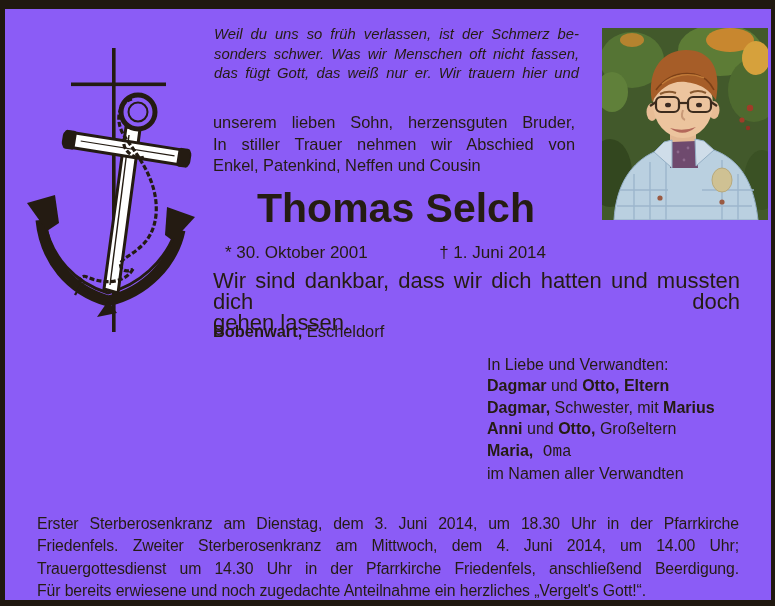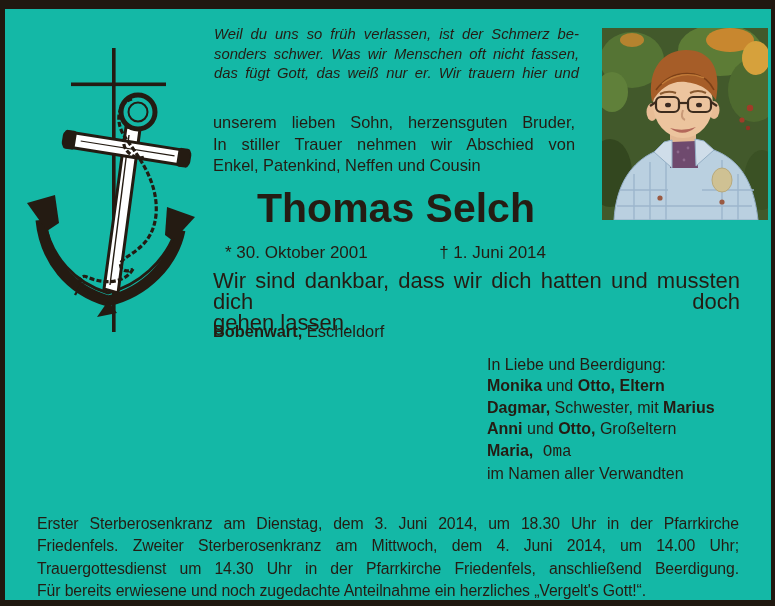--- a/index.html
+++ b/index.html
@@ -1,17 +1,17 @@
 <!DOCTYPE html>
 <html><head>
 <meta charset="utf-8">
 <style>
   html,body{margin:0;padding:0;background:#888;}
   .sheet{
-    position:relative; width:775px; height:606px; background:#14b8a6;
+    position:relative; width:775px; height:606px; background:#8b5cf6;
     overflow:hidden; font-family:"Liberation Sans",sans-serif; color:#251c13;
     margin:0 auto;
   }
   .edge{position:absolute;background:#201810;}
   .edge.top{left:0;top:0;width:775px;height:9px;}
   .edge.left{left:0;top:0;width:5px;height:606px;}
   .edge.right{left:771px;top:0;width:4px;height:606px;}
   .edge.bottom{left:0;top:600px;width:775px;height:6px;}
 
   .jl{text-align:justify;text-align-last:justify;}
@@ -108,22 +108,22 @@
   </div>
 
   <div class="gratitude">
     <div class="jl">Wir sind dankbar, dass wir dich hatten und mussten dich doch</div>
     <div class="ll">gehen lassen.</div>
   </div>
 
   <div class="origin"><span style="font-weight: bold;">Bobenwart,</span><span style="font-weight: normal;"> Escheldorf</span></div>
 
   <div class="family">
-    <div class="fline">In Liebe und Beerdigung:</div>
-    <div class="fline"><span style="font-weight: bold;">Monika</span><span style="font-weight: normal;"> und </span><span style="font-weight: bold;">Otto,</span><span style="font-weight: bold; margin-top: 48px;"> Eltern</span></div>
+    <div class="fline">In Liebe und Verwandten:</div>
+    <div class="fline"><span style="font-weight: bold;">Dagmar</span><span style="font-weight: normal;"> und </span><span style="font-weight: bold;">Otto,</span><span style="font-weight: bold; margin-top: 48px;"> Eltern</span></div>
     <div class="fline"><span style="font-weight: bold;">Dagmar,</span><span style="font-weight: normal;"> Schwester, mit </span><span style="font-weight: bold;">Marius</span></div>
     <div class="fline"><span style="font-weight: bold;">Anni</span><span style="font-weight: normal;"> und </span><span style="font-weight: bold;">Otto,</span><span style="font-weight: normal;"> Großeltern</span></div>
     <div class="fline"><span style="font-weight: bold;">Maria,</span><span style="font-weight: normal; font-family: Liberation Mono, monospace;"> Oma</span></div>
     <div class="fline"><span style="font-weight: normal;">im Namen aller Verwandten</span></div>
   </div>
 
   <div class="announcement">
     <div class="jl">Erster Sterberosenkranz am Dienstag, dem 3. Juni 2014, um 18.30 Uhr in der Pfarrkirche</div>
     <div class="jl">Friedenfels. Zweiter Sterberosenkranz am Mittwoch, dem 4. Juni 2014, um 14.00 Uhr;</div>
     <div class="jl">Trauergottesdienst um 14.30 Uhr in der Pfarrkirche Friedenfels, anschließend Beerdigung.</div>

